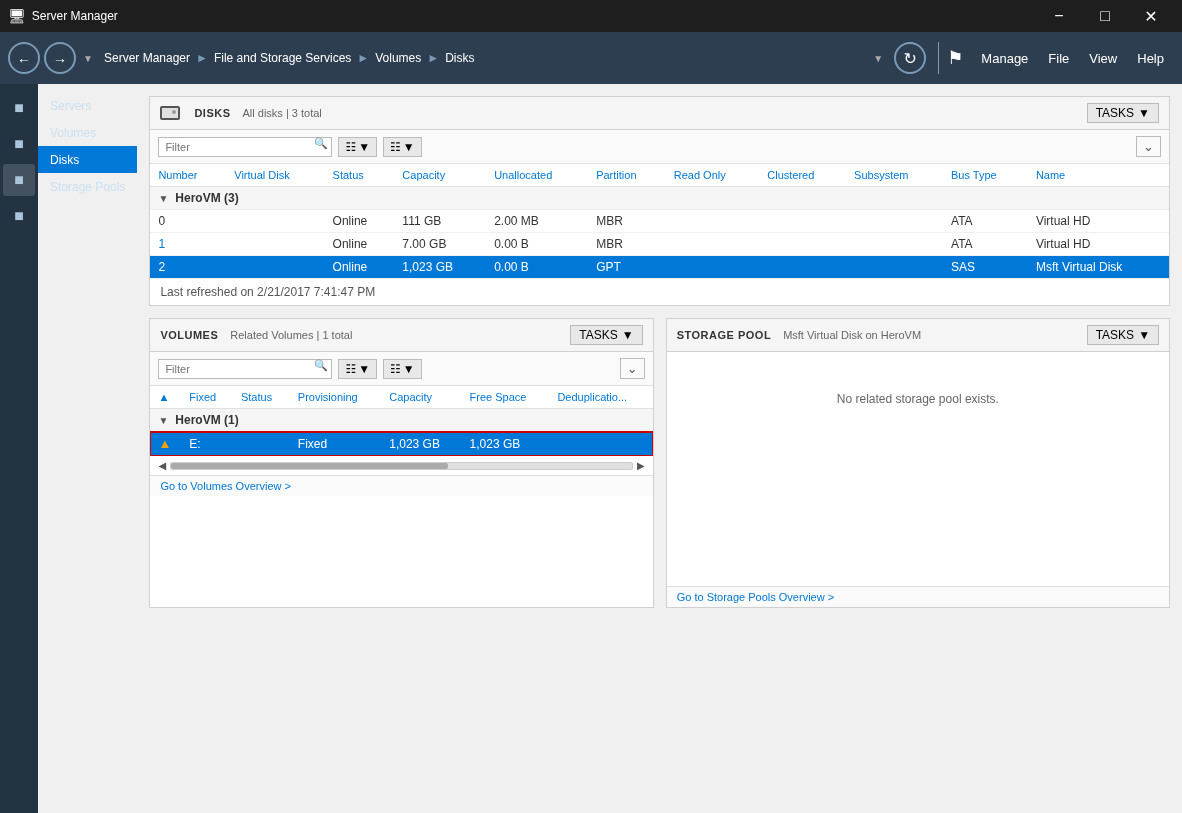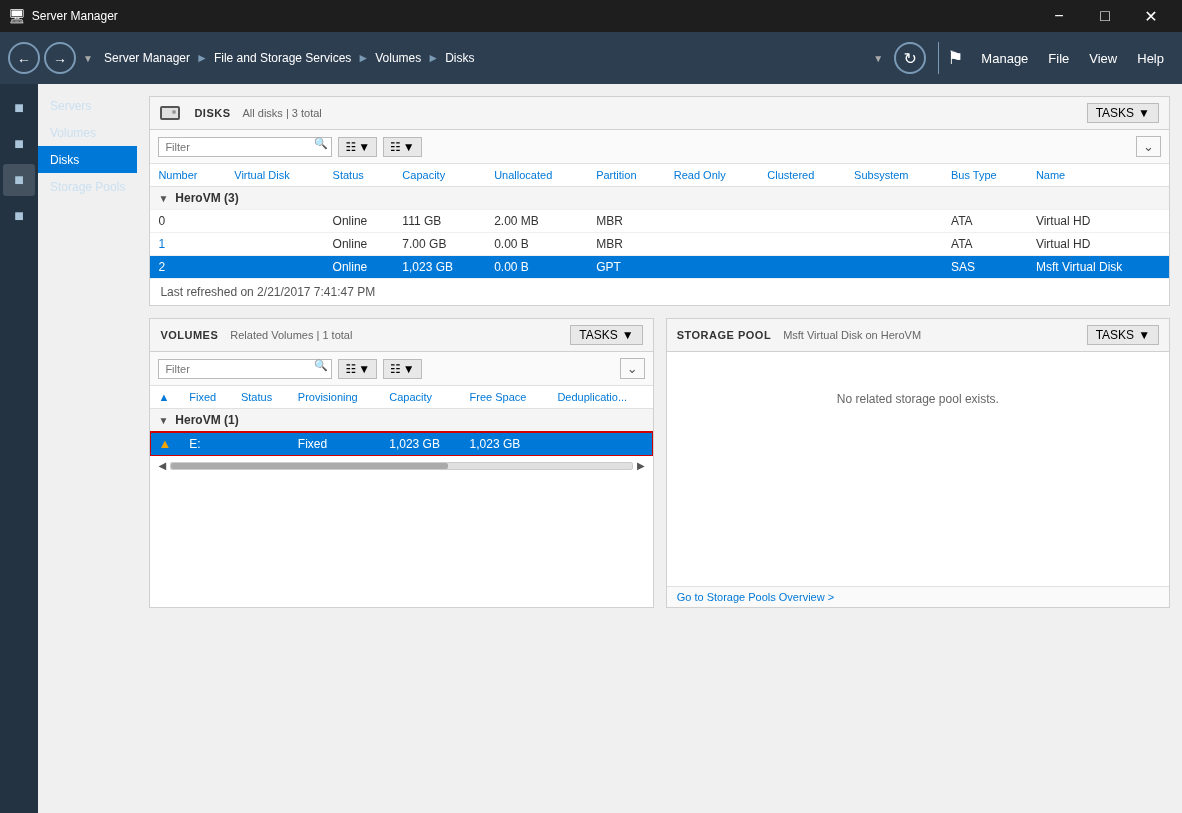--- a/index.html
+++ b/index.html
@@ -583,20 +583,23 @@
         </div>
 
         <div class="scrollbar-area">
           <span class="scroll-arrow">◀</span>
           <div class="scrollbar-track">
             <div class="scrollbar-thumb"></div>
           </div>
           <span class="scroll-arrow">▶</span>
         </div>
 
+        <div class="panel-footer">
+          <a class="goto-link">Go to Volumes Overview &gt;</a>
+        </div>
       </div>
 
       <div class="panel">
         <div class="panel-header">
           <span class="panel-title">STORAGE POOL</span>
           <span class="panel-subtitle">Msft Virtual Disk on HeroVM</span>
           <button class="tasks-btn">
             <span>TASKS</span>
             <span>▼</span>
           </button>

